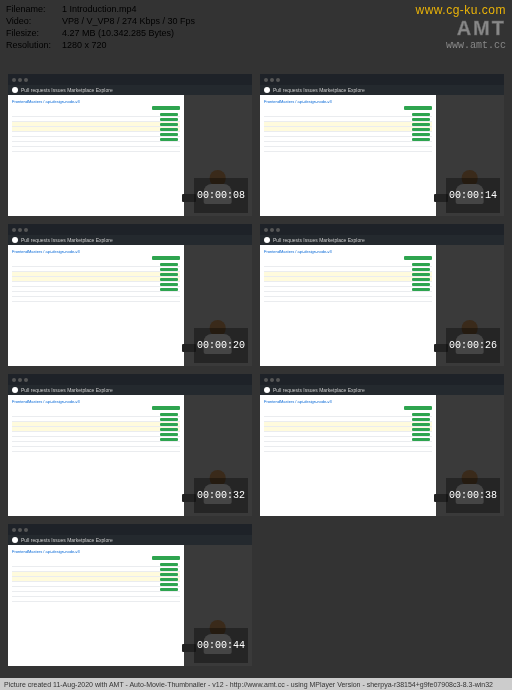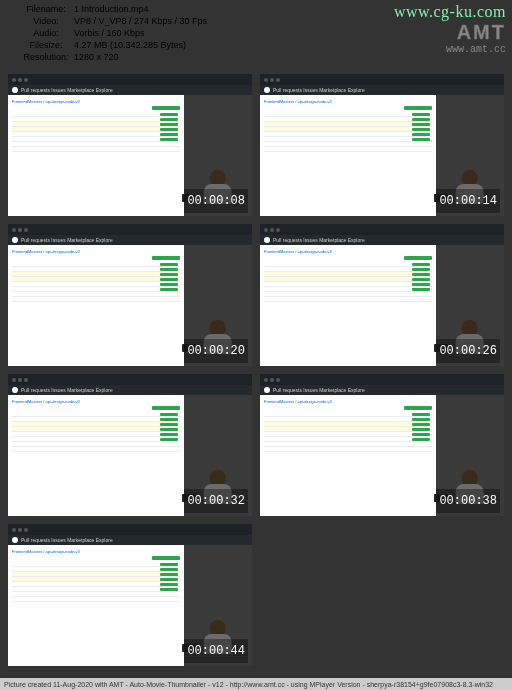--- a/index.html
+++ b/index.html
@@ -8,36 +8,35 @@
     height: 690px;
     background: #333333;
     font-family: Arial, sans-serif;
     font-size: 9px;
     position: relative;
     overflow: hidden;
   }
   .info-block {
     position: absolute;
     top: 3px;
-    left: 18px;
+    left: 6px;
     color: #000;
     background: transparent;
     z-index: 5;
-    text-align: center;
   }
   .info-row { display: flex; line-height: 12px; }
   .info-label { width: 56px; }
   .watermark {
     position: absolute;
     top: 3px;
     right: 6px;
     text-align: right;
     z-index: 6;
   }
-  .watermark-url { color: #86efac; font-size: 16px; font-family: Liberation Serif, serif; letter-spacing: 0.5px; }
+  .watermark-url { color: #eab308; font-size: 12px; font-family: Liberation Sans, sans-serif; letter-spacing: 0.5px; }
   .watermark-logo {
     font-size: 20px;
     font-weight: bold;
     color: #888;
     letter-spacing: 2px;
     -webkit-text-stroke: 0.5px #666;
   }
   .watermark-sub { color: #888; font-size: 10px; font-family: "Courier New", monospace; }
   .grid {
     position: absolute;
@@ -146,22 +145,22 @@
     height: 8px;
     background: #222;
     border-radius: 1px;
   }
   .timestamp {
     position: absolute;
     bottom: 3px;
     right: 4px;
     background: rgba(0,0,0,0.35);
     color: #fff;
-    font-size: 12px;
-    padding: 5px 3px;
+    font-size: 10px;
+    padding: 12px 3px;
     font-family: "Courier New", monospace;
   }
   .thumb.editor .content-split .gh-page {
     background: #1e2430;
     display: flex;
   }
   .editor-sidebar {
     width: 22%;
     background: #252b38;
   }
@@ -197,24 +196,20 @@
 <div class="info-block">
   <div class="info-row">
     <span class="info-label">Filename:</span>
     <span>1 Introduction.mp4</span>
   </div>
   <div class="info-row">
     <span class="info-label">Video:</span>
     <span>VP8 / V_VP8 / 274 Kbps / 30 Fps</span>
   </div>
   <div class="info-row">
-    <span class="info-label">Audio:</span>
-    <span>Vorbis / 160 Kbps</span>
-  </div>
-  <div class="info-row">
     <span class="info-label">Filesize:</span>
     <span>4.27 MB (10.342.285 Bytes)</span>
   </div>
   <div class="info-row">
     <span class="info-label">Resolution:</span>
     <span>1280 x 720</span>
   </div>
 </div>
 
 <div class="watermark">

